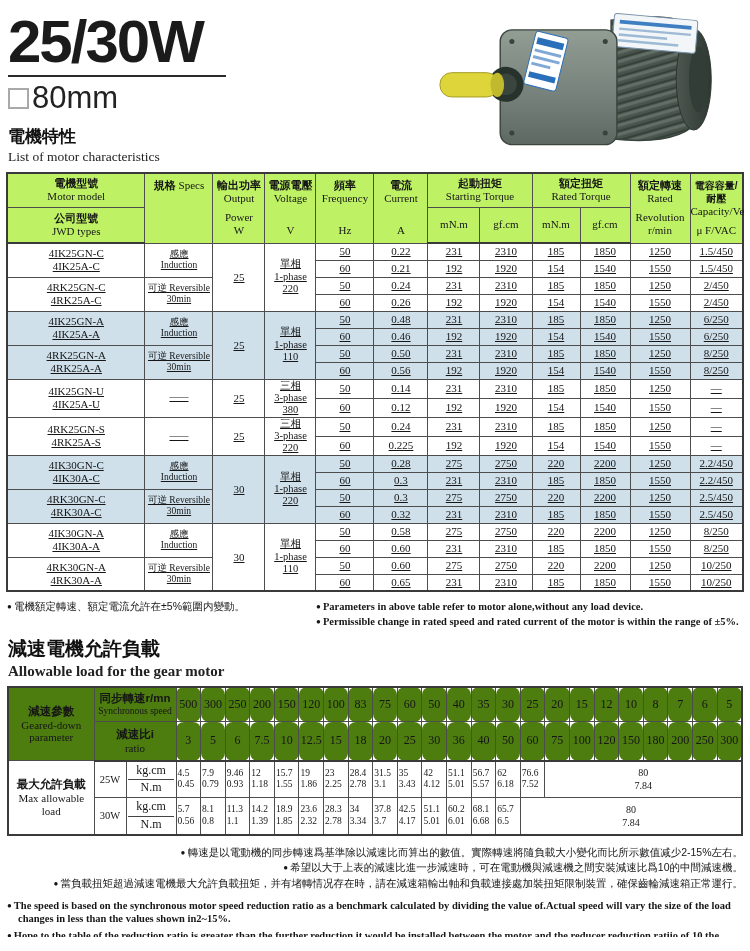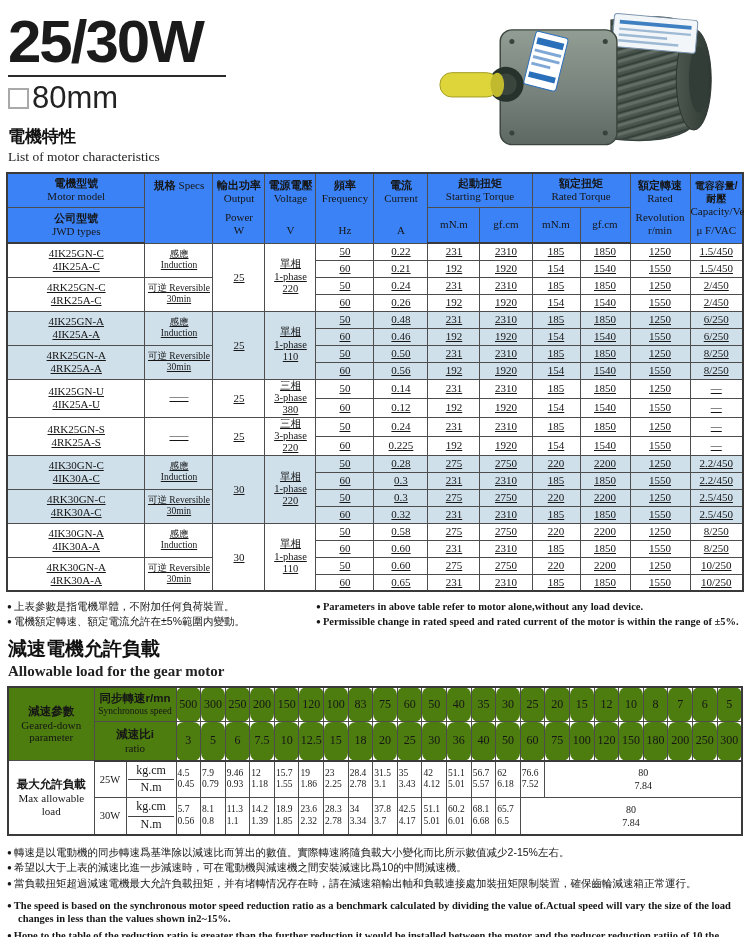--- a/index.html
+++ b/index.html
@@ -20,21 +20,21 @@
   .frame-size .sq { width:21px; height:21px; border:2px solid #a9a9a9; display:inline-block; }
   .sec-head { padding-left:8px; margin-top:9px; }
   .sec-zh { font-family:Liberation Mono, monospace; font-weight:bold; font-size:17px; color:#111; }
   .sec-en { font-size:13.5px; color:#222; margin-top:1px; }
   .motor-art { position:absolute; top:2px; right:30px; width:282px; height:152px; }
 
   
   table { border-collapse:collapse; table-layout:fixed; }
   #motor-table { width:736px; margin:4px auto 0; font-size:11px; border:2px solid #3a3a3a; }
   #motor-table td { border:1px solid #4d4d4d; text-align:center; padding:0; line-height:1.18; }
-  #motor-table thead td { background:#3b82f6; }
+  #motor-table thead td { background:#bef264; }
   #motor-table thead .zh { font-family:"Liberation Sans", sans-serif; font-weight:bold; font-size:11px; }
   #motor-table thead .en { font-size:11px; }
   #motor-table thead tr:last-child td { border-bottom:2px solid #3a3a3a; }
   .vspread { display:flex; flex-direction:column; justify-content:space-between; height:66px; padding:4px 0; }
   .h1cell { padding:3px 0; }
   #motor-table tbody tr { height:17px;text-decoration:underline; }
   #motor-table tbody td { font-size:11px; }
   #motor-table .model-cell { white-space:pre-line; font-size:11px; }
   #motor-table .spec-cell  { white-space:pre-line; font-size:9.5px; font-family:"Liberation Serif", serif; }
   #motor-table .voltage-cell { white-space:pre-line; font-size:10.5px; }
@@ -68,21 +68,21 @@
   #gear-table .val div { white-space:nowrap; }
   #gear-table .merged { text-align:center; line-height:1.3; font-size:10px; }
   #gear-table .unit-cell { font-size:12px; line-height:1.3; }
   #gear-table .unit-top { display:inline-block; border-bottom:1px solid #444; padding:0 8px 1px; }
   #gear-table .watt { font-size:10.5px; }
 
   
   .notes-bottom { width:736px; margin:9px auto 0; }
   .notes-bottom ul { list-style:none; margin:0; padding:0; }
   .notes-bottom li { padding-left:11px; text-indent:-11px; }
-  .notes-bottom .bzh li { font-family:"Liberation Sans", sans-serif; font-size:10.5px; line-height:1.5; }
+  .notes-bottom .bzh li { font-family:"Liberation Sans", sans-serif; font-size:10.5px; line-height:1.5;text-align:right; }
   .notes-bottom .ben { margin-top:7px; }
   .notes-bottom .ben li { font-size:10.5px; font-weight:bold; line-height:1.28; margin-bottom:3px; }
 </style>
 </head>
 <body>
 
 <div class="page">
 
   <div class="hdr">
     <div class="big-title">25/30W</div>
@@ -495,21 +495,20 @@
           <td class="num-cell">185</td>
           <td class="num-cell">1850</td>
           <td class="num-cell">1550</td>
           <td class="num-cell">10/250</td>
         </tr>
       </tbody>
     </table>
 
   <div class="notes-2col">
     <ul class="nzh">
-      <li>上表參數是指電機單體，不附加任何負荷裝置。</li>
       <li>電機額定轉速、額定電流允許在±5%範圍内變動。</li>
     </ul>
     <ul class="nen">
       <li>Parameters in above table refer to motor alone,without any load device.</li>
       <li>Permissible change in rated speed and rated current of the motor is within the range of ±5%.</li>
     </ul>
   </div>
 
   <div class="sec-head sec2">
     <div class="sec-zh">減速電機允許負載</div>

